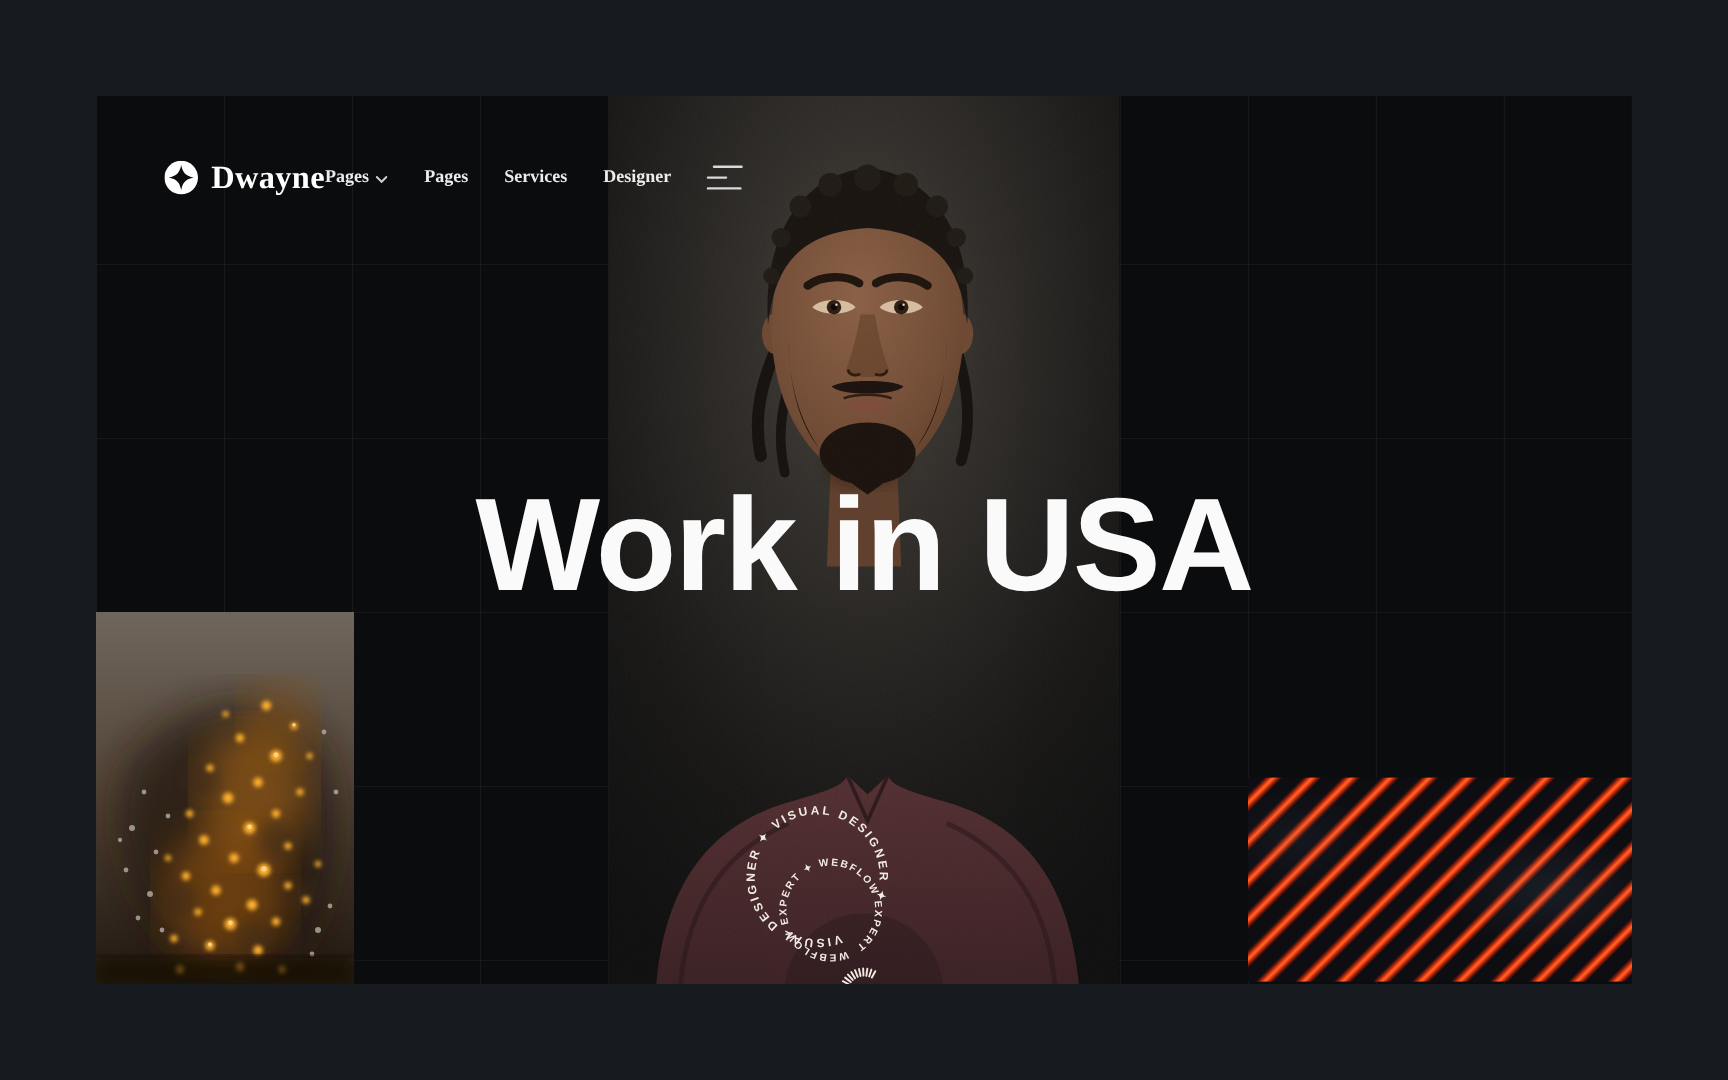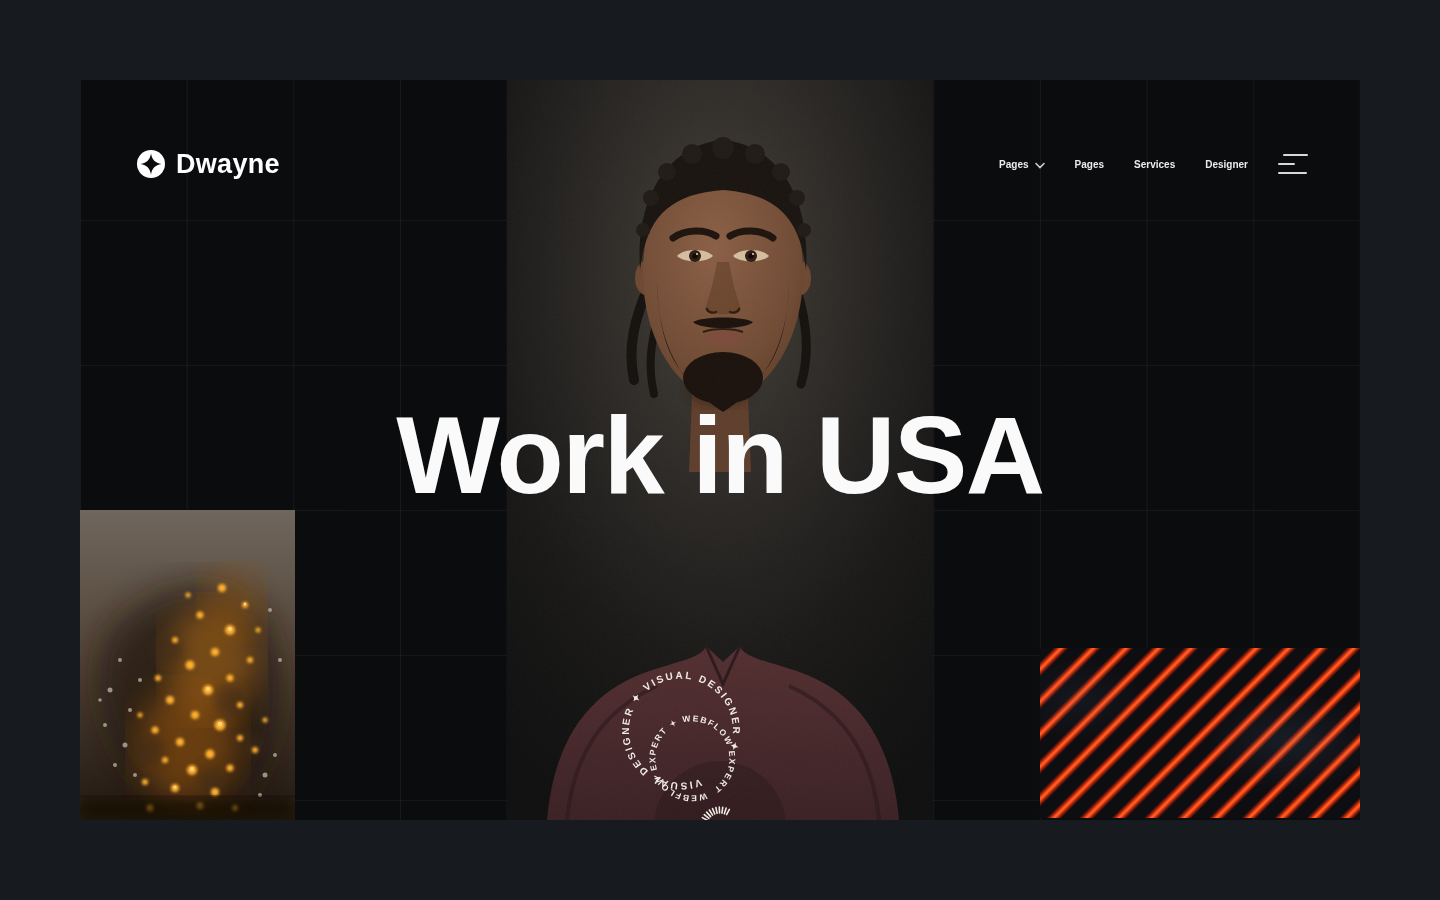--- a/index.html
+++ b/index.html
@@ -23,26 +23,26 @@
     background:
       radial-gradient(120px 70px at 78% 55%, rgba(80,110,140,0.16), transparent 70%),
       radial-gradient(90px 60px at 12% 30%, rgba(70,95,125,0.12), transparent 70%),
       repeating-linear-gradient(135deg,
         #0e0e12 0px, #0e0e12 9.5px,
         #7c1a08 11.5px, #e83c14 13.5px, #ff6a26 15px,
         #e83c14 16.5px, #7c1a08 18.5px,
         #0e0e12 20.5px, #0e0e12 23px); }
 
   
-  .header { position:absolute; left:57px; right:52px; top:56px; height:56px; z-index:6;
-            display:flex; justify-content:space-between; align-items:center; }
+  .header { position:absolute; left:57px; right:52px; top:40px; height:56px; z-index:6;
+            display:flex; align-items:center;font-family:Liberation Serif, serif; }
   .brand { display:flex; align-items:center; gap:11px; color:#ffffff; cursor:pointer; }
   .brand-name { font-size:27px; font-weight:700; letter-spacing:.3px; }
   .nav { display:flex; align-items:center; gap:30px; }
-  .nav-item { color:#ececec; font-size:10px; font-weight:600; display:flex;
+  .nav-item { color:#ececec; font-size:15px; font-weight:600; display:flex;
               align-items:center; gap:6px; cursor:pointer; white-space:nowrap; }
   .chev { display:inline-block; margin-top:2px; }
   .burger { width:30px; height:22px; position:relative; cursor:pointer; }
   .burger span { position:absolute; height:2px; background:#d9d9d9; border-radius:1px; }
   .burger .b1 { left:5px;  top:1px;  width:25px; }
   .burger .b2 { left:0;    top:10px; width:17px; }
   .burger .b3 { left:0;    top:19px; width:29px; }
 
   
   .headline { position:absolute; left:0; right:0; top:322px; z-index:4; text-align:center;

